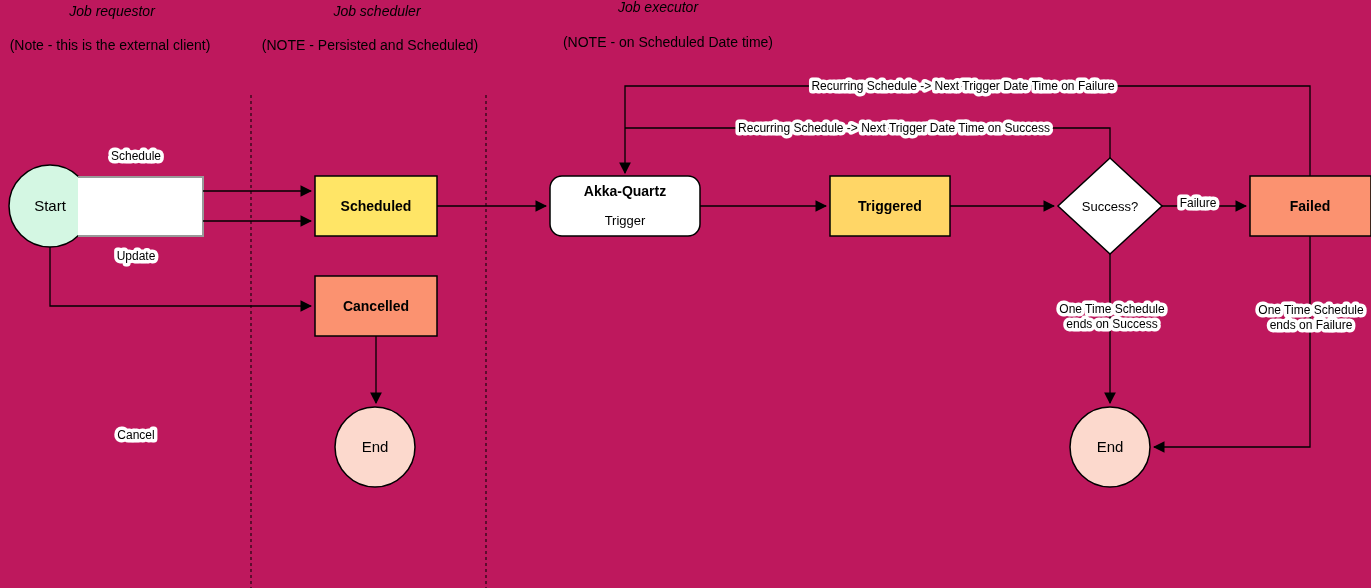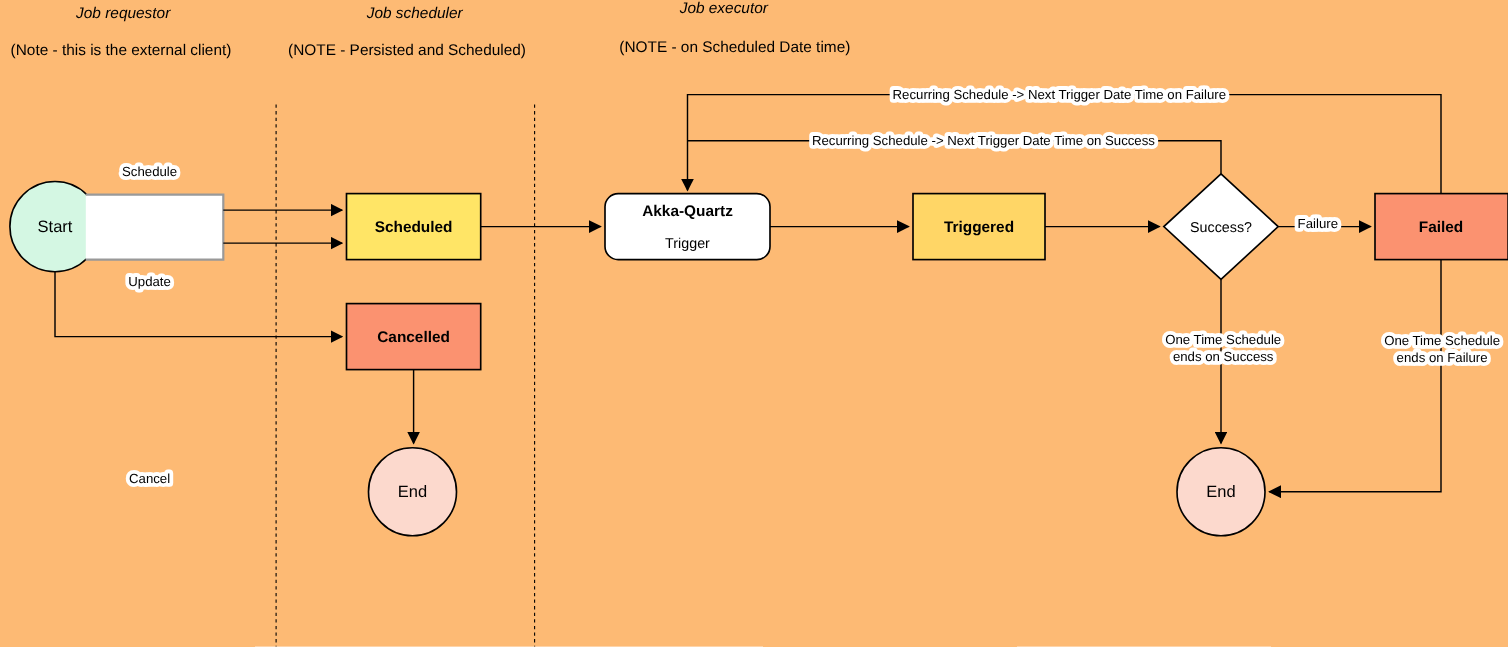--- a/index.html
+++ b/index.html
@@ -1,20 +1,20 @@
 <!DOCTYPE html>
 <html><head>
 <meta charset="utf-8">
 <style>
   html, body { margin: 0; padding: 0; background: #ffffff; }
   .stage {
     position: relative;
     width: 1371px;
     height: 588px;
-    background: #fdba74;
+    background: #be185d;
     font-family: "Liberation Sans", sans-serif;
   }
   svg { display: block; }
   text {
     font-family: "Liberation Sans", sans-serif;
     fill: #000000;
   }
   .lane-title   { font-size: 14px; font-style: italic; text-anchor: middle; }
   .lane-note    { font-size: 14px; text-anchor: middle; }
   .node-label   { font-size: 14px; font-weight: bold; text-anchor: middle; }

